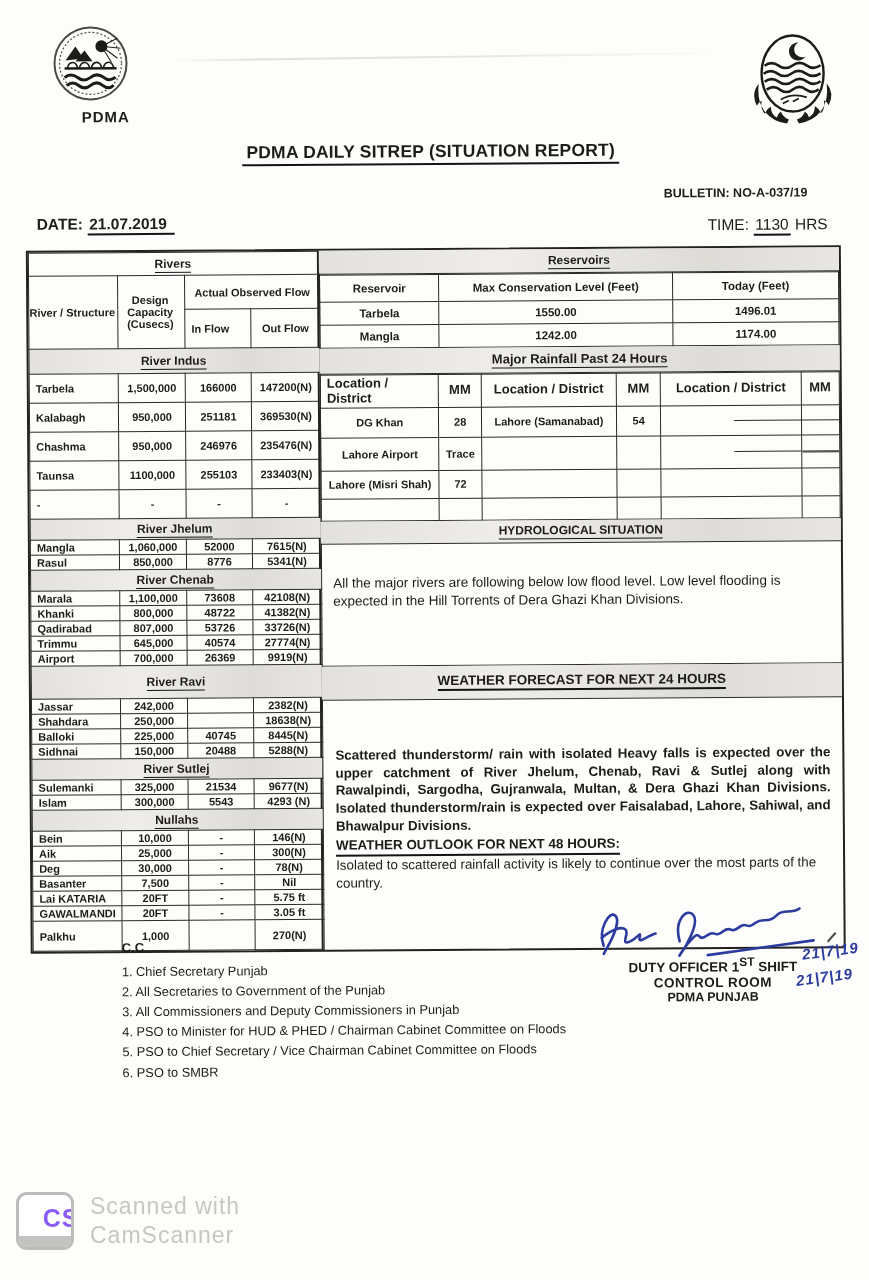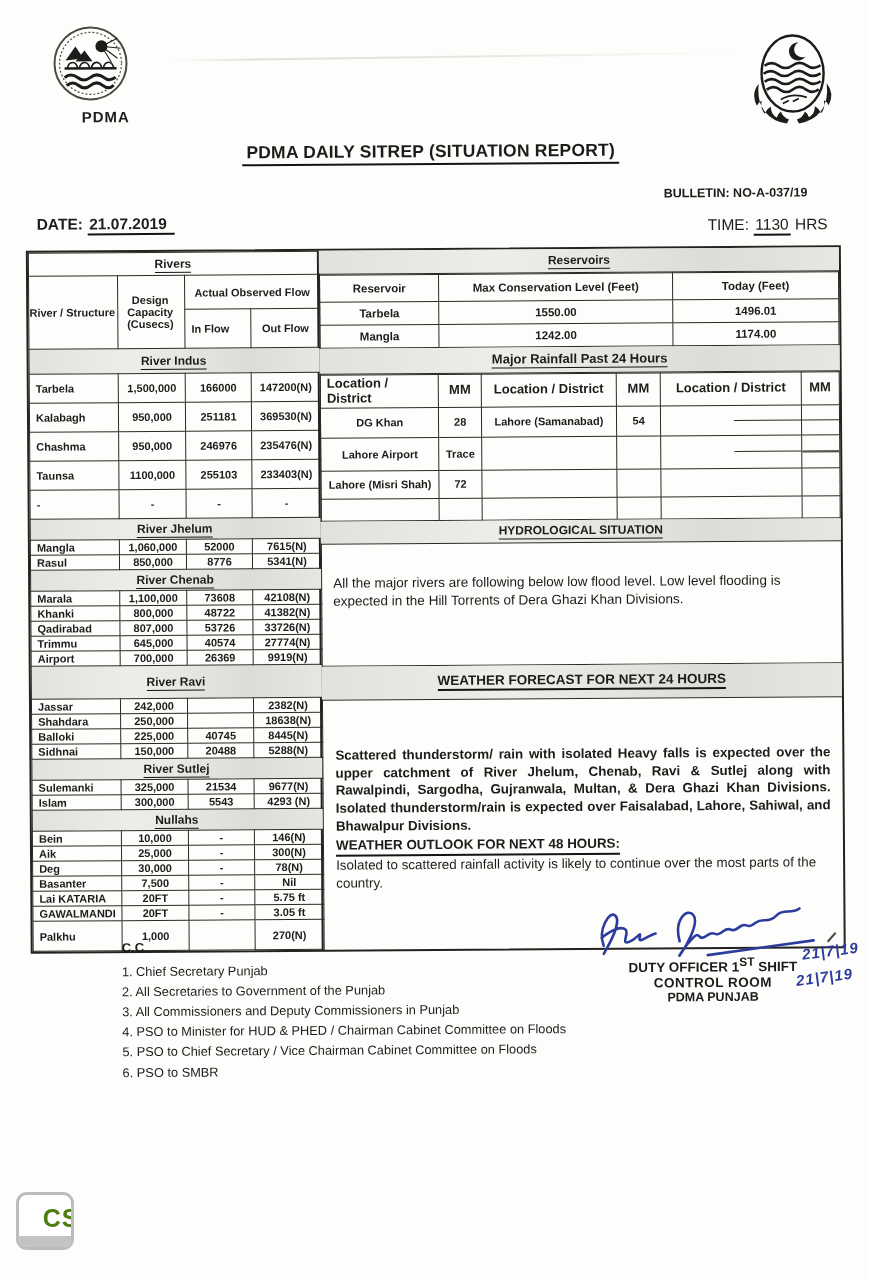--- a/index.html
+++ b/index.html
@@ -99,21 +99,21 @@
   .sig-l2 { font-weight:800; font-size:13.5px; letter-spacing:.5px; }
   .sig-l3 { font-weight:800; font-size:12.5px; }
   .hw-date { position:absolute; color:#2c3c9e; font-style:italic; font-weight:600;
     font-size:15px; letter-spacing:1px; transform:rotate(-7deg); white-space:nowrap; }
   .hw-1 { right:-12px; top:42px; }
   .hw-2 { right:-6px; top:68px; }
 
   .watermark { position:absolute; left:16px; top:1192px; display:flex; align-items:center; gap:16px; }
   .cs-icon { width:58px; height:58px; border:3.5px solid #bcbcba; border-radius:11px;
     position:relative; display:flex; align-items:center; justify-content:center; background:#fff; overflow:hidden; }
-  .cs-icon span { font-weight:800; font-size:25px; color:#4d7c0f; letter-spacing:1px; margin-top:-6px;margin-left:32px; }
+  .cs-icon span { font-weight:800; font-size:25px; color:#8b5cf6; letter-spacing:1px; margin-top:-6px;margin-left:32px; }
   .cs-icon::after { content:""; position:absolute; left:0; right:0; bottom:0; height:11px; background:#c3c3c1; }
   .wm-text { font-size:23px; color:#c6c6c4; line-height:1.25; letter-spacing:1px; }
 </style>
 </head>
 <body>
 
 <div class="doc">
 
   <div class="hdr">
     <div class="pdma-logo">
@@ -532,13 +532,17 @@
     <span class="hw-date hw-1">21|7|19</span>
     <span class="hw-date hw-2">21|7|19</span>
   </div>
 
 </div>
 
 <div class="watermark">
   <div class="cs-icon">
       <span>CS</span>
     </div>
+  <div class="wm-text">
+    <div>Scanned with</div>
+    <div>CamScanner</div>
+  </div>
 </div>
 
 </body></html>

